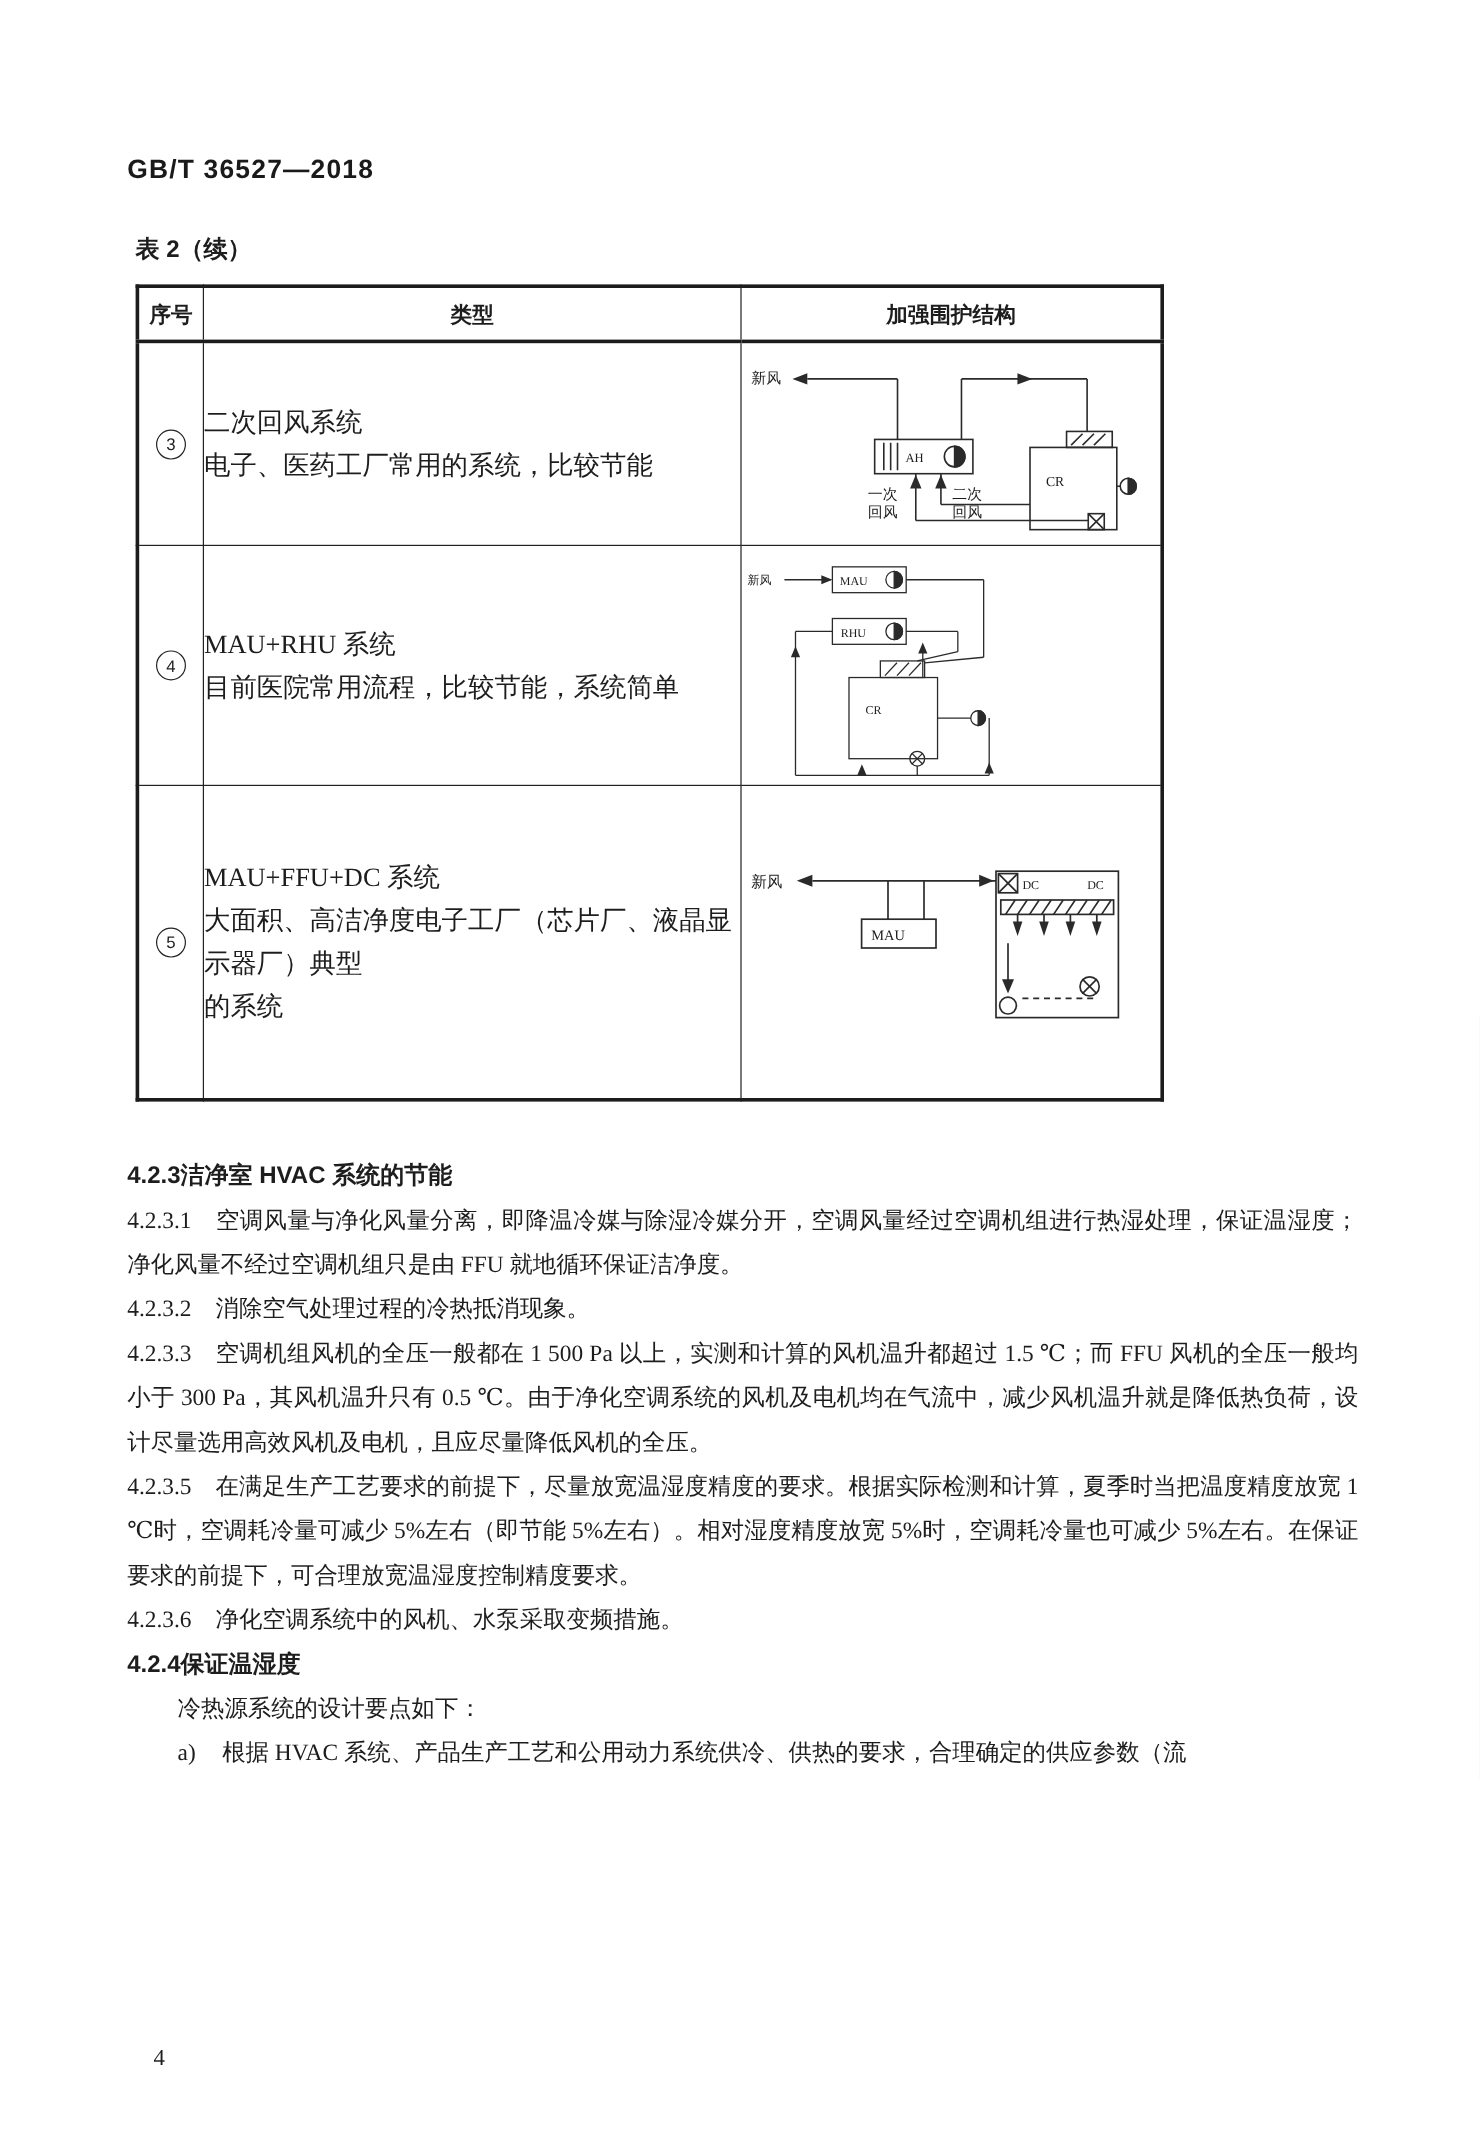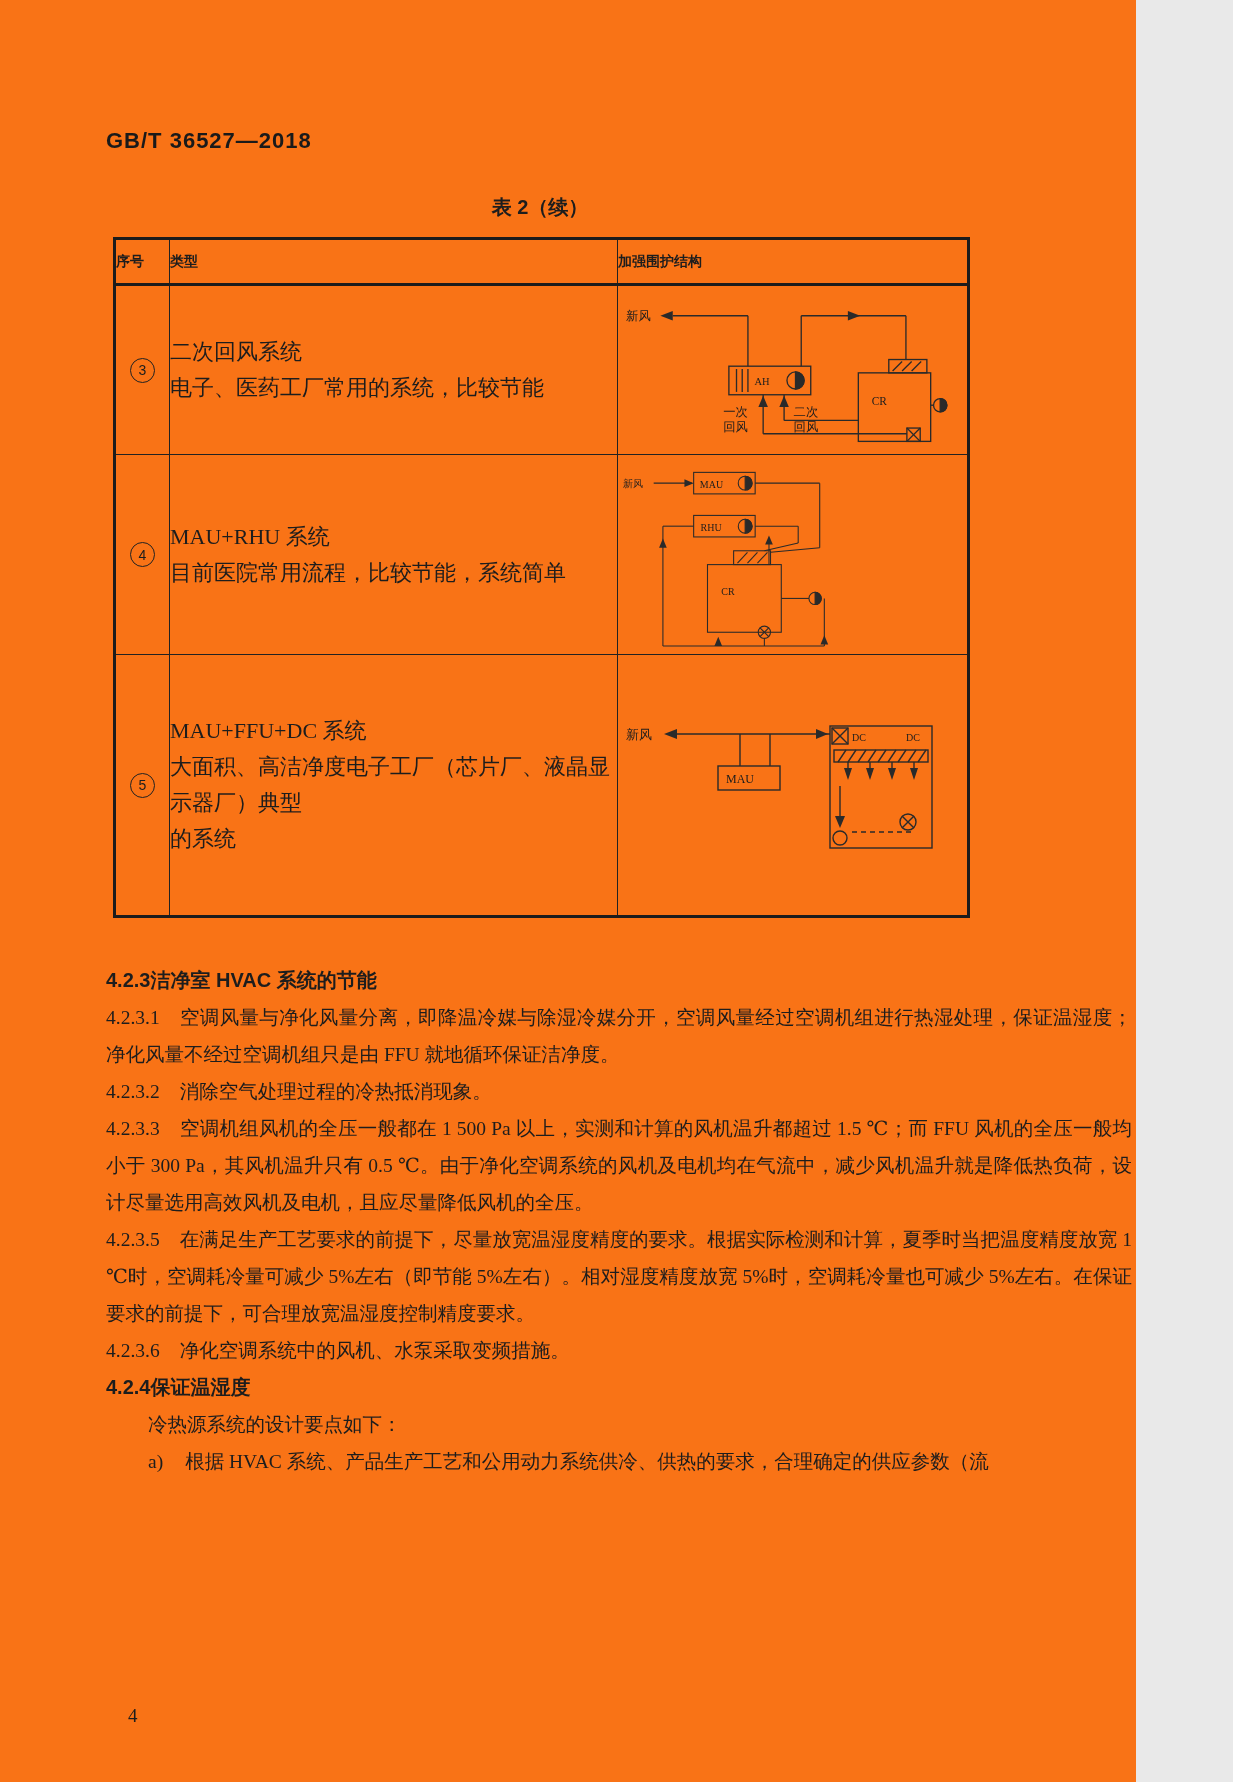--- a/index.html
+++ b/index.html
@@ -4,52 +4,52 @@
 <style>
   html,body{margin:0;padding:0;}
   body{
     width:1233px;height:1782px;
     background:#e9e9e9;
     font-family:"Liberation Serif","DejaVu Serif",serif;
     color:#1d1d1d;
   }
   .page{
     position:relative;
-    width:1136px;height:1782px;
-    background:#f97316;
+    width:1233px;height:1782px;
+    background:#ffffff;
     overflow:hidden;
     text-decoration:underline;
   }
   
   .doc-number{
     position:absolute;left:106px;top:128px;
     font-family:"Liberation Sans","DejaVu Sans",sans-serif;
     font-weight:bold;font-size:22px;letter-spacing:1px;color:#1a1a1a;
   }
   
   .table-title{
     position:absolute;left:113px;top:194px;width:854px;
-    text-align:center;font-weight:bold;font-size:20px;
+    text-align:left;font-weight:bold;font-size:20px;
     font-family:"Liberation Sans","DejaVu Sans",sans-serif;
   }
   table.flowtable{
     position:absolute;left:113px;top:237px;
     border-collapse:collapse;table-layout:fixed;
     width:854px;
   }
   table.flowtable th, table.flowtable td{
     border:1.5px solid #222;
     padding:0;
     vertical-align:middle;
   }
   table.flowtable{border:3px solid #1c1c1c;}
   tr.hdr th{
     height:43px;
     font-family:"Liberation Sans","DejaVu Sans",sans-serif;
-    font-weight:bold;font-size:14px;text-align:left;
+    font-weight:bold;font-size:18px;text-align:center;
     border-bottom:3px solid #1c1c1c;
     margin-left:32px;
   }
   col.c1{width:55px;} col.c2{width:448px;} col.c3{width:351px;}
   td.numcell{text-align:center;}
   .circled{
     display:inline-flex;align-items:center;justify-content:center;
     width:23px;height:23px;border:1.6px solid #222;border-radius:50%;
     font-size:14px;line-height:1;
     font-family:"Liberation Sans","DejaVu Sans",sans-serif;

